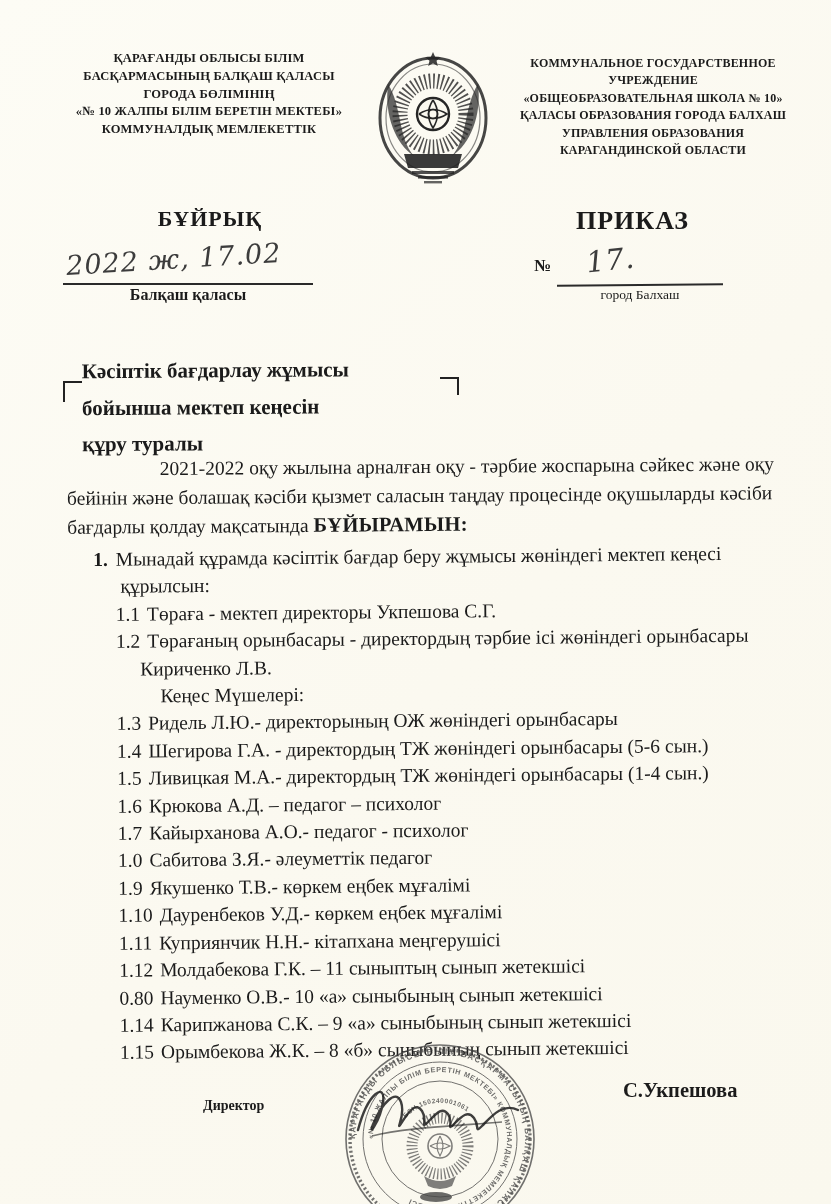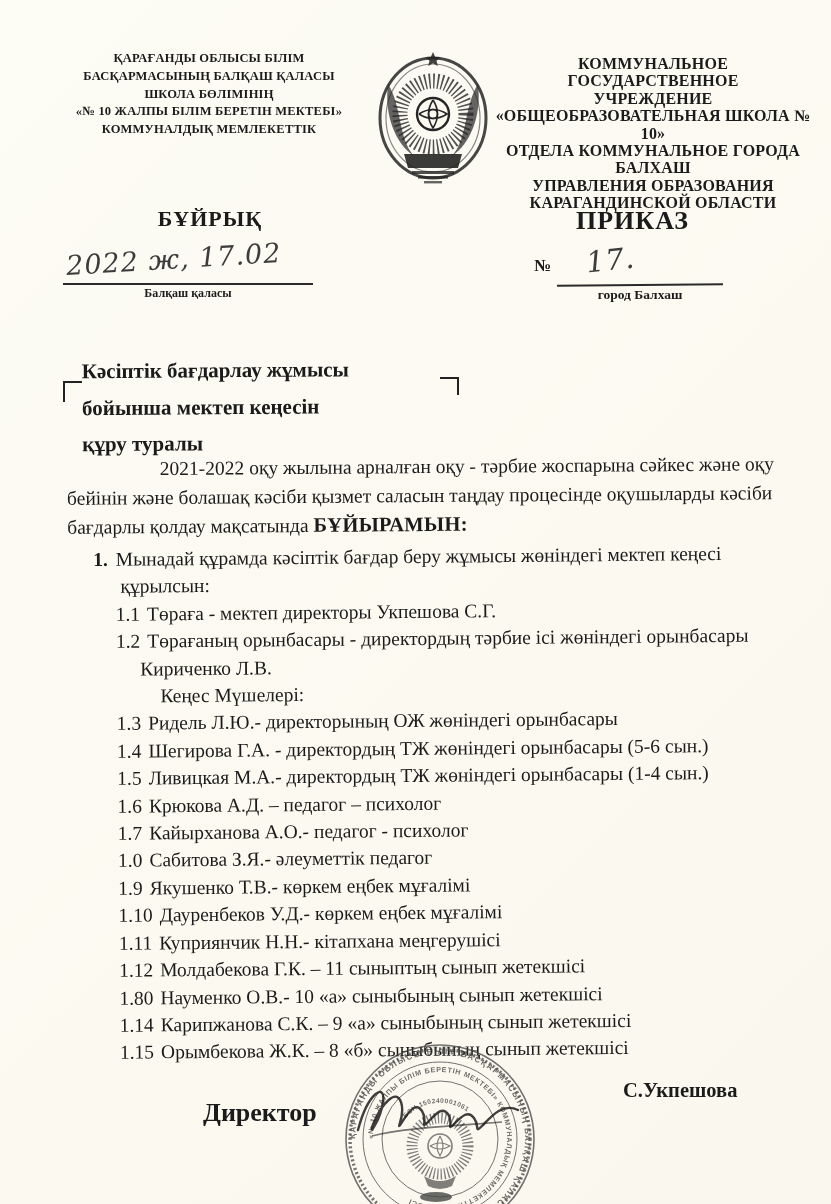--- a/index.html
+++ b/index.html
@@ -13,82 +13,82 @@
     color:#1b1b1b;
   }
   
   .org-left{
     position:absolute;left:64px;top:50px;width:290px;
     text-align:center;font-weight:bold;font-size:12.5px;line-height:17.8px;
     letter-spacing:.2px;
   }
   .org-right{
     position:absolute;left:492px;top:55px;width:322px;
-    text-align:center;font-weight:bold;font-size:16px;line-height:17.4px;
+    text-align:center;font-weight:bold;font-size:12px;line-height:17.4px;
     letter-spacing:.2px;
   }
   .emblem{position:absolute;left:374px;top:50px;width:118px;height:138px;}
   
   .title-kk{position:absolute;left:110px;top:206px;width:200px;text-align:center;
     font-weight:bold;font-size:22px;letter-spacing:1px;}
   .title-ru{position:absolute;left:540px;top:206px;width:185px;text-align:center;
     font-weight:bold;font-size:26px;letter-spacing:1px;}
   
   .date-line{position:absolute;left:63px;top:283px;width:250px;border-top:2.5px solid #2a2a2a;}
   .hand-date{
     position:absolute;left:66px;top:243px;width:230px;
     font-family:"DejaVu Serif",serif;font-style:italic;
     font-size:27px;color:#3c3c3c;transform:rotate(-3.5deg);
     letter-spacing:1px;white-space:nowrap;
   }
   .place-kk{position:absolute;left:63px;top:286px;width:250px;text-align:center;
-    font-weight:bold;font-size:12px;}
+    font-weight:bold;font-size:16px;}
   .num-label{position:absolute;left:534px;top:256px;font-weight:bold;font-size:17px;}
   .num-line{position:absolute;left:557px;top:284px;width:166px;border-top:2px solid #2a2a2a;transform:rotate(-.6deg);}
   .hand-num{
     position:absolute;left:586px;top:243px;
     font-family:"DejaVu Serif",serif;font-style:italic;
     font-size:29px;color:#3c3c3c;transform:rotate(-6deg);letter-spacing:1px;
   }
   .place-ru{position:absolute;left:557px;top:287px;width:166px;text-align:center;
-    font-weight:bold;font-size:13.5px;}
+    font-weight:normal;font-size:13.5px;}
   
   .subject{position:absolute;left:82px;top:352px;width:330px;
     font-weight:bold;font-size:21px;line-height:36.5px;transform:rotate(-.4deg);}
   .corner-left{position:absolute;left:63px;top:381px;width:17px;height:19px;
     border-top:2px solid #222;border-left:2px solid #222;}
   .corner-right{position:absolute;left:440px;top:377px;width:17px;height:16px;
     border-top:2px solid #222;border-right:2px solid #222;}
   
   .body-par{position:absolute;left:67px;top:452px;width:712px;
     font-size:19.5px;line-height:29px;text-indent:93px;transform:rotate(-.45deg);}
   .body-par b{font-size:20.5px;letter-spacing:.3px;}
   
   .list{position:absolute;left:93px;top:546px;width:706px;
     font-size:19.5px;line-height:27.4px;transform:rotate(-.55deg);transform-origin:0 0;}
   .item1{padding-left:27px;text-indent:-27px;}
   .item1 .num{font-weight:bold;padding-right:8px;}
   .sub{margin-left:22px;padding-left:24px;text-indent:-24px;}
   .sub .num{padding-right:7px;}
   .members{margin-left:66px;}
   
-  .role{position:absolute;left:203px;top:1098px;font-weight:bold;font-size:26px;}
+  .role{position:absolute;left:203px;top:1098px;font-weight:bold;font-size:14px;}
   .name{position:absolute;left:623px;top:1079px;font-weight:bold;font-size:20.5px;}
   .stamp{position:absolute;left:336px;top:1042px;width:208px;height:162px;opacity:.88;}
   .signature-svg{position:absolute;left:352px;top:1078px;width:180px;height:78px;}
 </style>
 </head>
 <body>
 
 <div class="page">
 
   <div class="org-left">
     <div>ҚАРАҒАНДЫ ОБЛЫСЫ БІЛІМ</div>
     <div>БАСҚАРМАСЫНЫҢ БАЛҚАШ ҚАЛАСЫ</div>
-    <div>ШКОЛА БӨЛІМІНІҢ</div>
+    <div>ГОРОДА БӨЛІМІНІҢ</div>
     <div>«№ 10 ЖАЛПЫ БІЛІМ БЕРЕТІН  МЕКТЕБІ»</div>
     <div>КОММУНАЛДЫҚ  МЕМЛЕКЕТТІК</div>
   </div>
 
   <svg class="emblem" viewBox="0 0 118 138">
     <g stroke="#262626" fill="none">
       <ellipse cx="59" cy="68" rx="53" ry="60" stroke-width="3" opacity=".85"></ellipse>
       <ellipse cx="59" cy="68" rx="47" ry="54" stroke-width="1.2" opacity=".55"></ellipse>
       <circle cx="59" cy="64" r="33" stroke-width="15" stroke-dasharray="1.6 2.6" opacity=".8"></circle>
       <circle cx="59" cy="64" r="16" stroke-width="2.4" fill="#fbf9f0"></circle>
@@ -102,21 +102,21 @@
     <path d="M30,104 L88,104 L84,118 L34,118 Z" fill="#1f1f1f" opacity=".88"></path>
     <rect x="38" y="121" width="42" height="3" fill="#242424" opacity=".8"></rect>
     <rect x="44" y="126" width="30" height="2.6" fill="#242424" opacity=".75"></rect>
     <rect x="50" y="131" width="18" height="2.4" fill="#242424" opacity=".7"></rect>
   </svg>
 
   <div class="org-right">
     <div>КОММУНАЛЬНОЕ ГОСУДАРСТВЕННОЕ</div>
     <div>УЧРЕЖДЕНИЕ</div>
     <div>«ОБЩЕОБРАЗОВАТЕЛЬНАЯ  ШКОЛА № 10»</div>
-    <div>ОТДЕЛА КОММУНАЛЬНОЕ ГОРОДА БАЛХАШ</div>
+    <div>ҚАЛАСЫ ОБРАЗОВАНИЯ ГОРОДА БАЛХАШ</div>
     <div>УПРАВЛЕНИЯ  ОБРАЗОВАНИЯ</div>
     <div>КАРАГАНДИНСКОЙ ОБЛАСТИ</div>
   </div>
 
   <div class="title-kk">БҰЙРЫҚ</div>
   <div class="title-ru">ПРИКАЗ</div>
 
   <div class="hand-date">2022 ж, 17.02</div>
   <div class="date-line"></div>
   <div class="place-kk">Балқаш қаласы</div>
@@ -144,21 +144,21 @@
     <div class="sub"><span class="num">1.3</span><span>Ридель Л.Ю.- директорының ОЖ жөніндегі орынбасары</span></div>
     <div class="sub"><span class="num">1.4</span><span>Шегирова Г.А. -  директордың ТЖ жөніндегі орынбасары (5-6 сын.)</span></div>
     <div class="sub"><span class="num">1.5</span><span>Ливицкая М.А.- директордың ТЖ жөніндегі орынбасары (1-4 сын.)</span></div>
     <div class="sub"><span class="num">1.6</span><span>Крюкова А.Д. – педагог – психолог</span></div>
     <div class="sub"><span class="num">1.7</span><span>Кайырханова А.О.- педагог - психолог</span></div>
     <div class="sub"><span class="num">1.0</span><span>Сабитова З.Я.- әлеуметтік педагог</span></div>
     <div class="sub"><span class="num">1.9</span><span>Якушенко Т.В.- көркем еңбек мұғалімі</span></div>
     <div class="sub"><span class="num">1.10</span><span>Дауренбеков У.Д.- көркем еңбек мұғалімі</span></div>
     <div class="sub"><span class="num">1.11</span><span>Куприянчик Н.Н.- кітапхана меңгерушісі</span></div>
     <div class="sub"><span class="num">1.12</span><span>Молдабекова Г.К. – 11 сыныптың сынып жетекшісі</span></div>
-    <div class="sub"><span class="num">1.80</span><span>Науменко О.В.- 10 «а» сыныбының сынып жетекшісі</span></div>
+    <div class="sub"><span class="num">0.80</span><span>Науменко О.В.- 10 «а» сыныбының сынып жетекшісі</span></div>
     <div class="sub"><span class="num">1.14</span><span>Карипжанова С.К. – 9 «а» сыныбының сынып жетекшісі</span></div>
     <div class="sub"><span class="num">1.15</span><span>Орымбекова Ж.К. – 8 «б» сыныбының сынып жетекшісі</span></div>
   </div>
 
   <div class="role">Директор</div>
   <div class="name">С.Укпешова</div>
 
   <svg class="stamp" viewBox="0 0 208 162">
     <defs>
       <path id="outerRing" d="M 19,97 A 85,85 0 1 1 189,97 A 85,85 0 1 1 19,97"></path>

